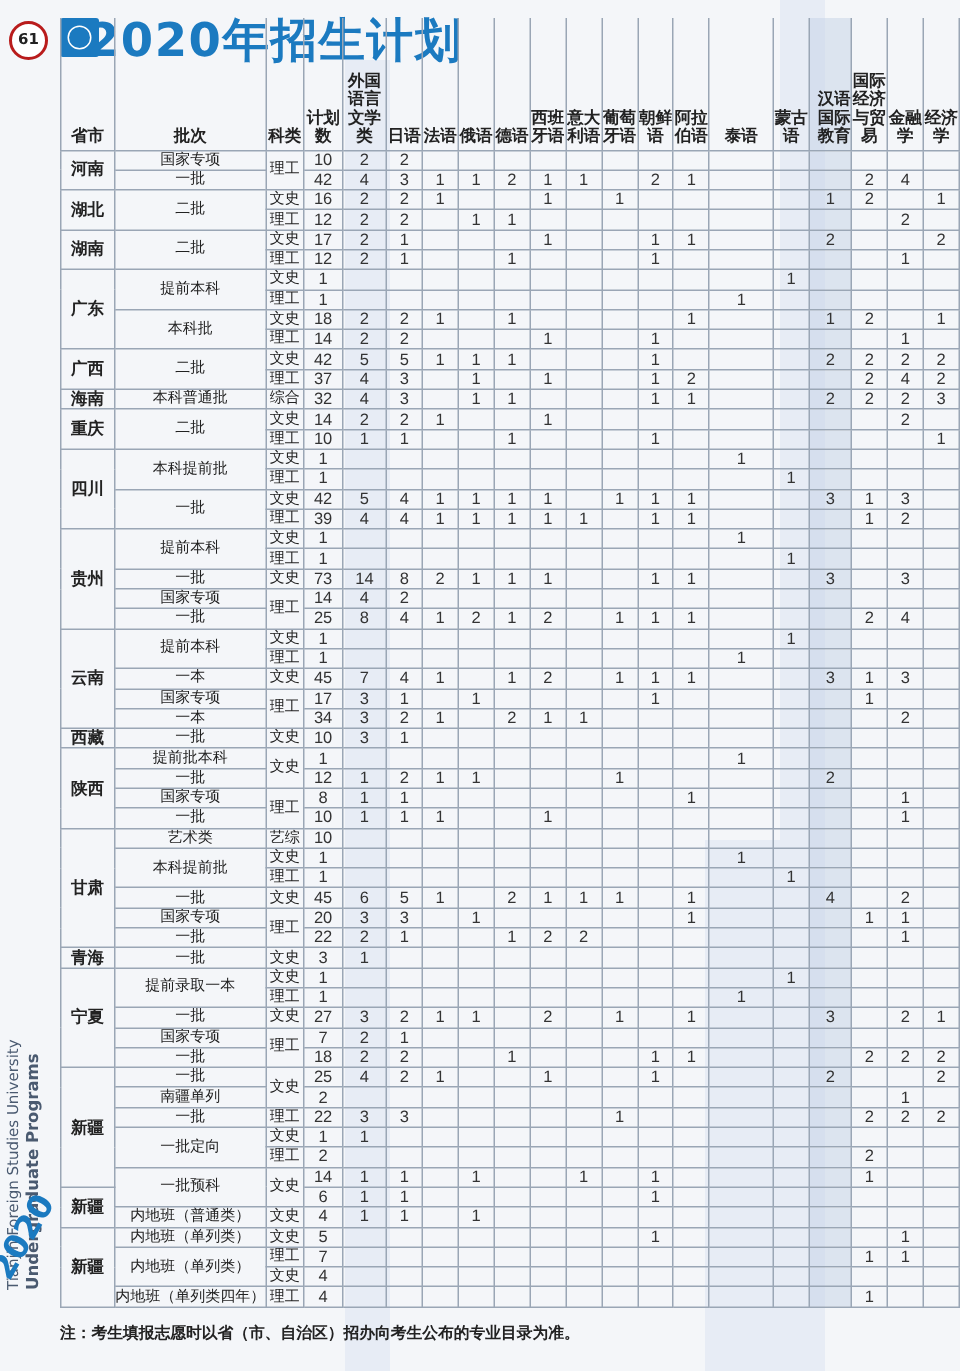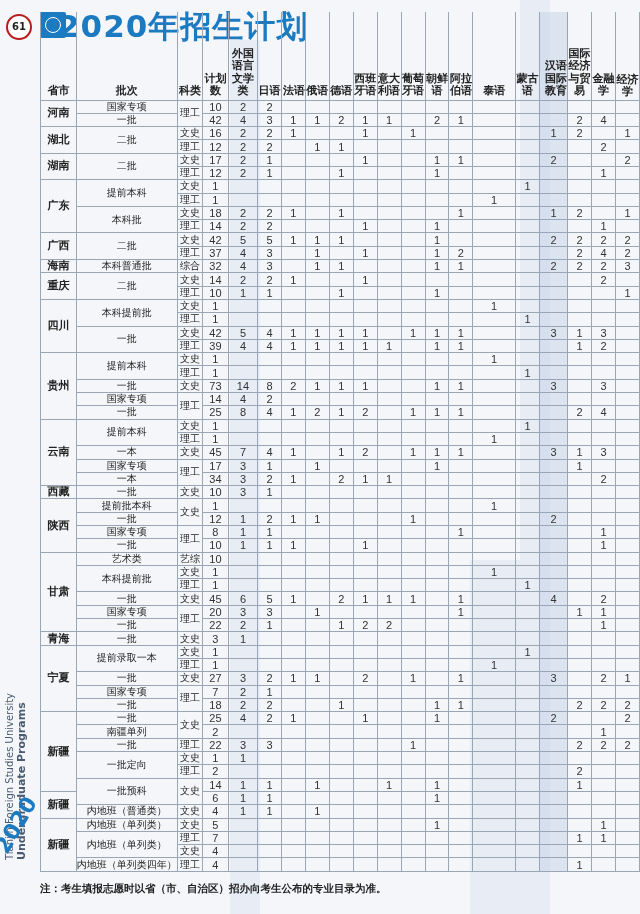--- a/index.html
+++ b/index.html
@@ -98,34 +98,34 @@
       <col style="width:25px">
   </colgroup>
   <thead>
     <tr id="head-row" style="height:88px">
         <th>省市</th>
         <th>批次</th>
         <th>科类</th>
         <th>计划数</th>
         <th>外国语言文学类</th>
         <th style="width: 25px;">日语</th>
-        <th style="width: 25px; text-align: right;">法语</th>
+        <th style="width: 25px;">法语</th>
         <th style="width: 25px;">俄语</th>
         <th style="width: 25px;">德语</th>
         <th style="width: 25px;">西班牙语</th>
         <th style="width: 25px;">意大利语</th>
         <th style="width: 25px;">葡萄牙语</th>
         <th style="width: 25px;">朝鲜语</th>
         <th style="width: 25px;">阿拉伯语</th>
         <th style="width: 47px;">泰语</th>
         <th style="width: 25px;">蒙古语</th>
         <th class="hl" style="width: 30px; text-align: right;">汉语国际教育</th>
         <th style="width: 25px;">国际经济与贸易</th>
         <th style="width: 25px;">金融学</th>
-        <th style="width: 25px; font-family: Liberation Serif, serif;">经济学</th>
+        <th style="width: 25px;">经济学</th>
       </tr>
   </thead>
   <tbody id="tbody">
       <tr>
         <td rowspan="2" class="prov">河南</td>
         <td rowspan="1" class="batch">国家专项</td>
         <td rowspan="2" class="ktype">理工</td>
         <td class="num">10</td>
         <td class="num">2</td>
         <td class="num">2</td>

